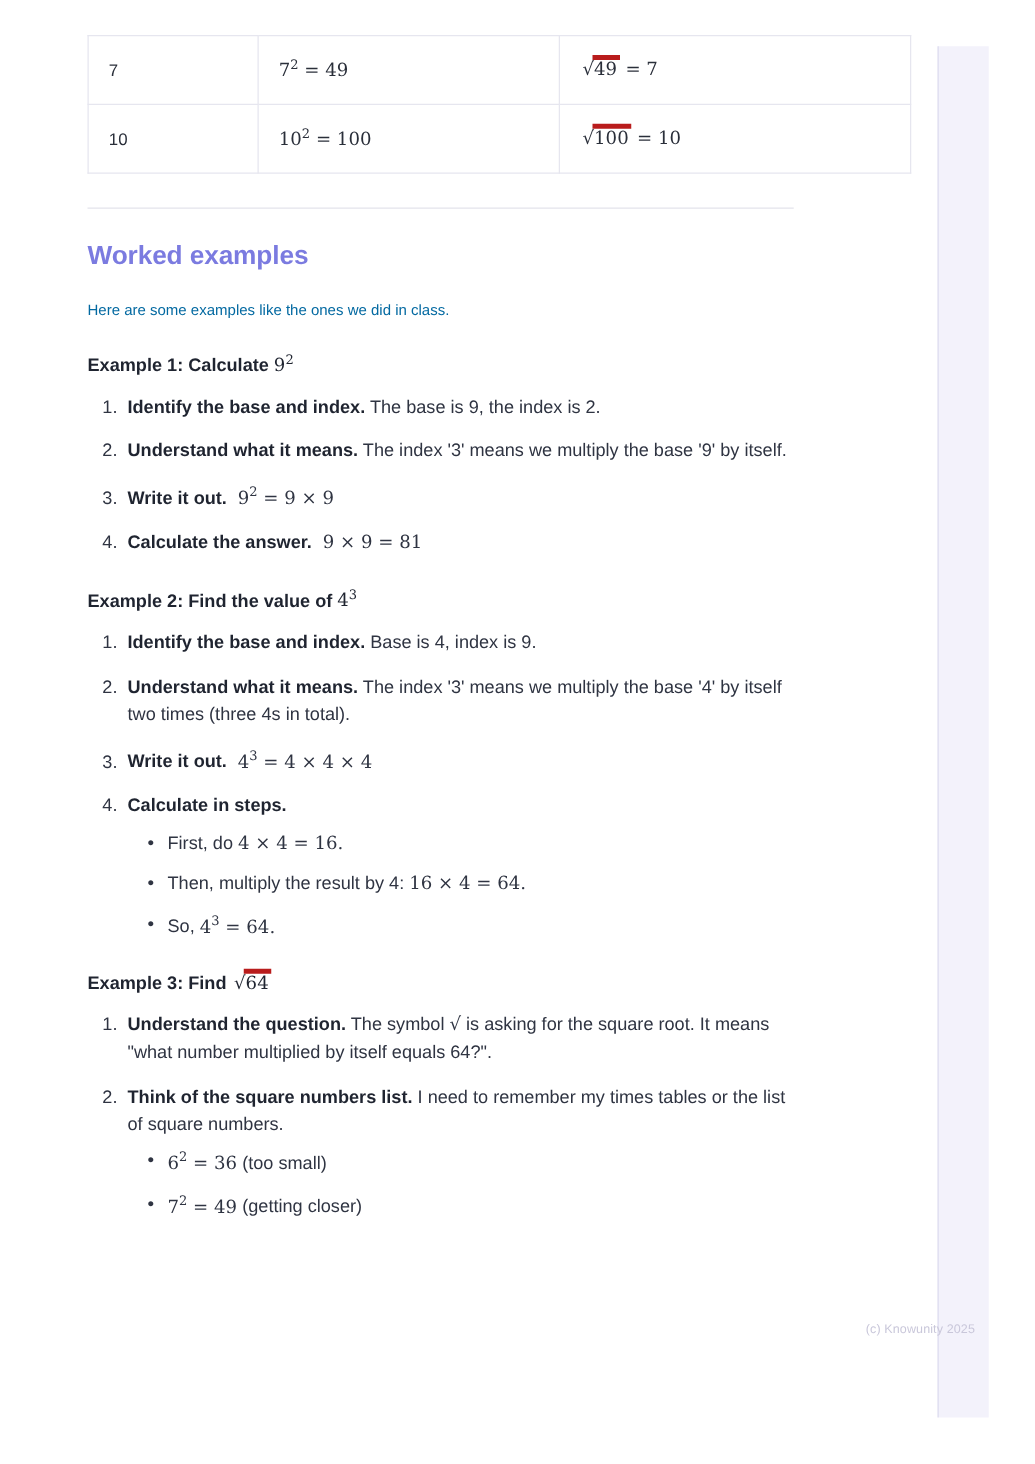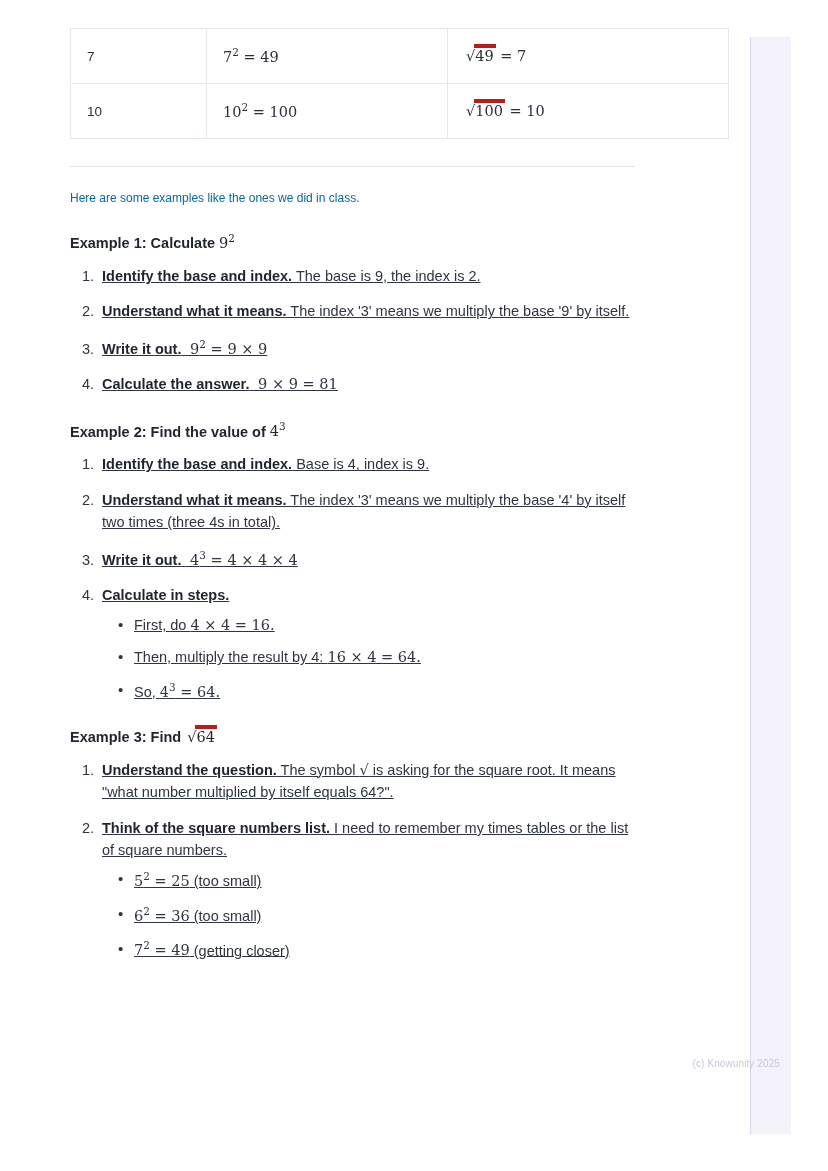--- a/index.html
+++ b/index.html
@@ -110,21 +110,20 @@
     color: #1f2430;
     margin: 25px 0 0 0;
   }
   h3.example-title .mjx { font-weight: normal; }
 
   ol.steps {
     margin: 14px 0 0 0;
     padding-left: 28px;
     font-size: 14.5px;
     color: #2f3442;
-    text-decoration: underline;
   }
   ol.steps > li {
     margin-bottom: 13px;
     line-height: 1.55;
     padding-left: 4px;
   }
   ol.steps > li:last-child { margin-bottom: 0; }
   ol.steps b { color: #1f2430; }
 
   ul.sub {
@@ -187,20 +186,21 @@
           </td>
           <td class="c3">
             <span class="mjx"><span class="rad"><span class="sym">√</span><span class="body">100</span></span> = 10</span>
           </td>
         </tr>
       </tbody>
     </table>
 
     <hr class="divider">
 
+    <h2 class="section-title">Worked examples</h2>
 
     <p class="intro">Here are some examples like the ones we did in class.</p>
 
     <h3 class="example-title">
       <span>Example 1: Calculate </span><span class="mjx">9<sup>2</sup></span>
     </h3>
     <ol class="steps">
       <li>
         <b>Identify the base and index.</b><span> The base is 9, the index is 2.</span>
       </li>
@@ -244,21 +244,20 @@
     <h3 class="example-title">
       <span>Example 3: Find </span><span class="mjx"><span class="rad"><span class="sym">√</span><span class="body">64</span></span></span>
     </h3>
     <ol class="steps">
       <li>
         <b>Understand the question.</b><span> The symbol </span><span class="mjx">√</span><span> is asking for the square root. It means "what number multiplied by itself equals 64?".</span>
       </li>
       <li>
         <b>Think of the square numbers list.</b><span> I need to remember my times tables or the list of square numbers.</span>
         <ul class="sub">
-          <li><span class="mjx">5<sup>2</sup> = 25</span> (too small)</li>
           <li><span class="mjx">6<sup>2</sup> = 36</span> (too small)</li>
           <li><span class="mjx">7<sup>2</sup> = 49</span> (getting closer)</li>
         </ul>
       </li>
     </ol>
 
   </div>
 
   <div class="footer-note">(c) Knowunity 2025</div>
 

